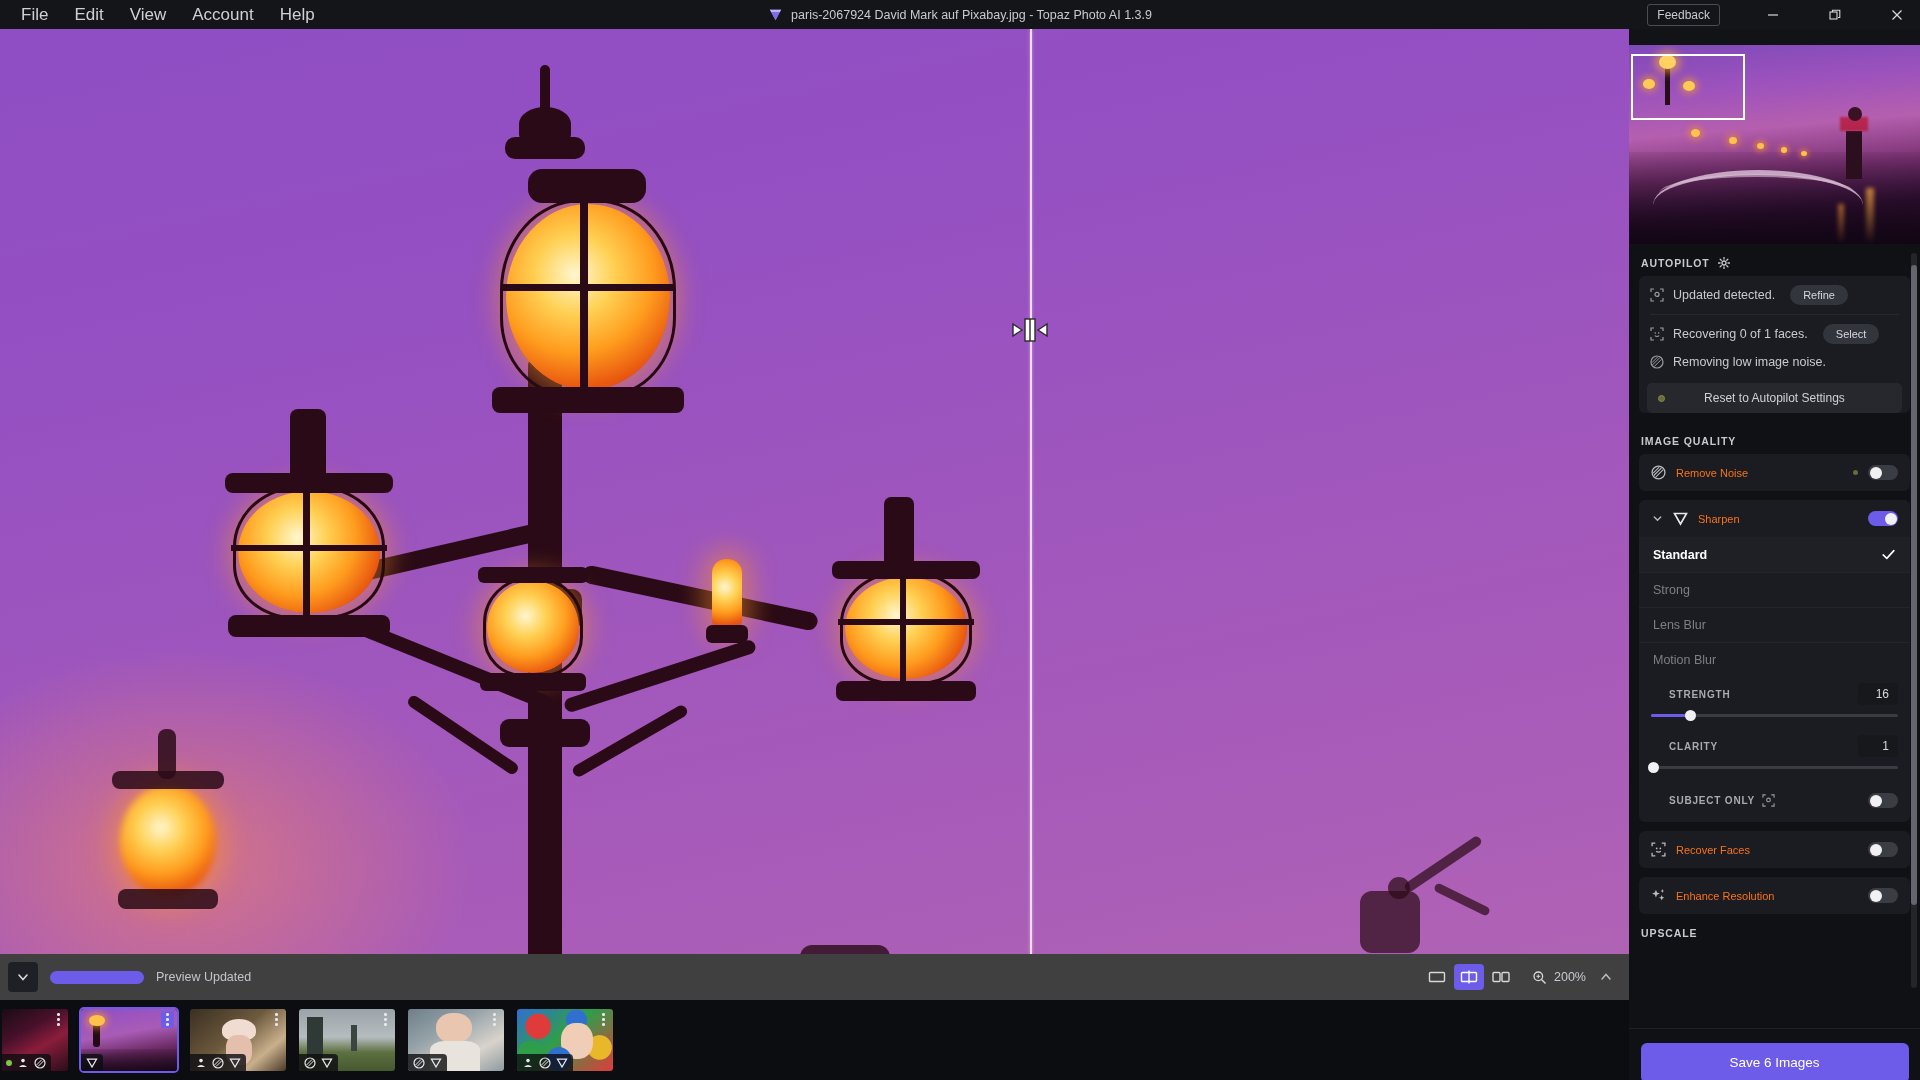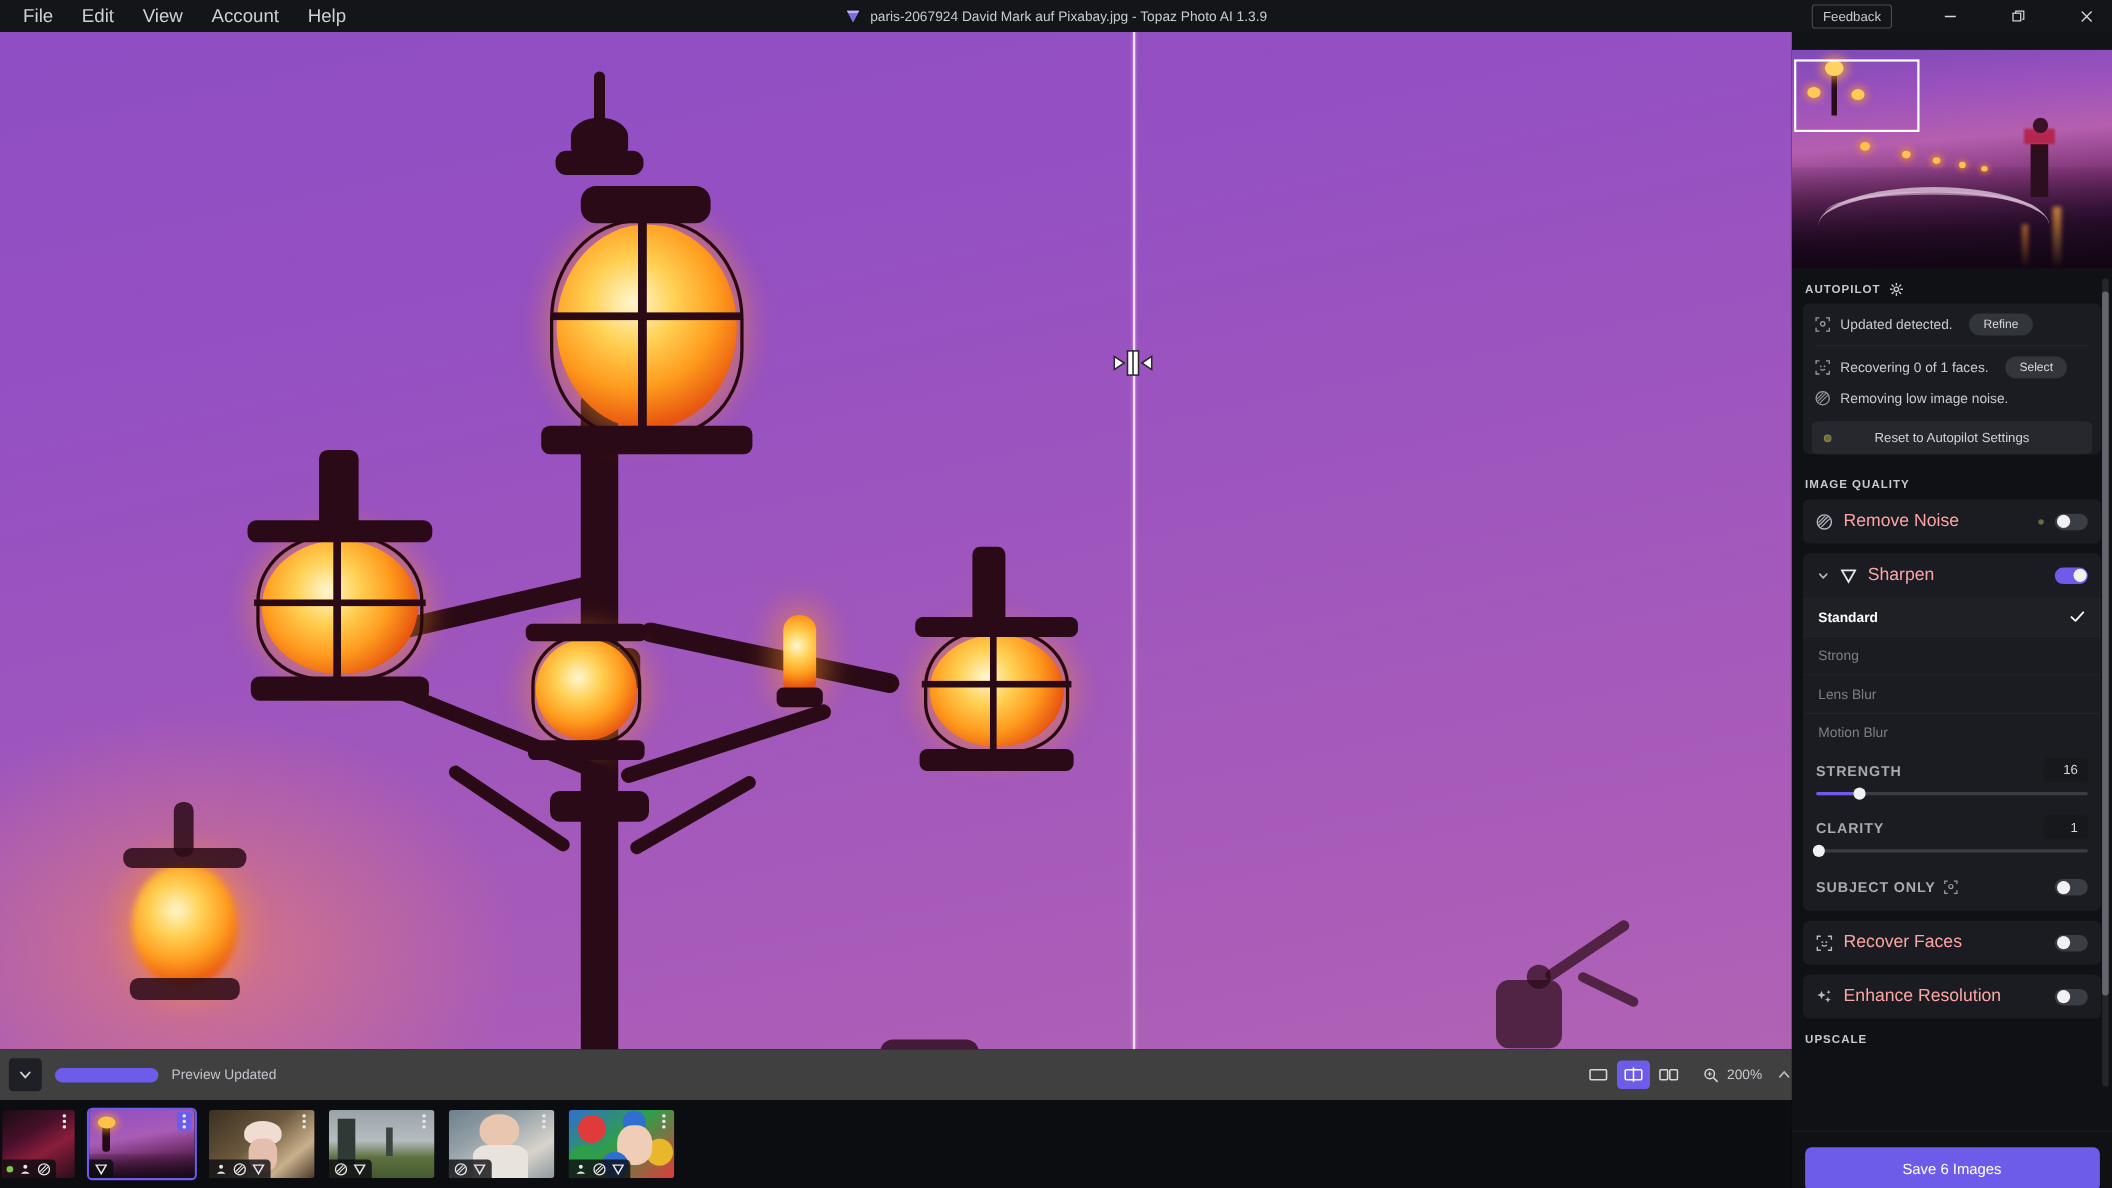--- a/index.html
+++ b/index.html
@@ -39,21 +39,21 @@
     box-shadow:0 0 26px 10px rgba(255,150,40,.45); }
   .lamp-frame { position:absolute; border:3.5px solid #28090f; border-radius:46% 46% 40% 40%; }
 
   
   #bottombar { position:absolute; left:0; top:954px; width:1629px; height:46px;
     background:#404040; display:flex; align-items:center; }
   #collapse-btn { width:30px; height:30px; margin-left:8px; background:#1e2026; border-radius:4px;
     display:flex; align-items:center; justify-content:center; cursor:pointer; }
   #progress-pill { width:94px; height:13px; border-radius:7px; background:#6c5ce9; margin-left:12px; }
   #preview-status { font-size:12.5px; color:#c3c4ca; margin-left:12px; }
-  #view-controls { position:absolute; right:0; display:flex; align-items:center; gap:2px; }
+  #view-controls { position:absolute; right:16px; display:flex; align-items:center; gap:2px; }
   .view-btn { width:30px; height:26px; border-radius:4px; display:flex; align-items:center;
     justify-content:center; cursor:pointer; }
   .view-btn.active { background:#6c5ce9; }
   #zoom-group { display:flex; align-items:center; gap:7px; margin-left:14px; cursor:pointer; }
   #zoom-value { font-size:12.5px; color:#c9cad0; min-width:38px; }
 
   
   #filmstrip { position:absolute; left:0; top:1000px; width:1629px; height:80px;
     background:#0c0d10; display:flex; align-items:center; padding-left:8px; gap:9px; }
   .thumb { position:relative; width:100px; height:66px; border-radius:5px; overflow:hidden;
@@ -83,36 +83,36 @@
   .card { background:#1a1c21; border-radius:6px; margin:0 10px; }
   .ap-row { display:flex; align-items:center; gap:9px; padding:9px 11px; font-size:12.5px; color:#c9cad0; }
   .ap-div { height:1px; background:#26282e; margin:0 11px; }
   .pill-btn { background:#33353c; border-radius:11px; font-size:11px; color:#d6d7dc;
     padding:4px 13px; margin-left:6px; cursor:pointer; }
   #reset-autopilot { display:flex; align-items:center; gap:8px; background:#26282e; border-radius:5px;
     margin:5px 8px 9px 8px; padding:8px 10px; font-size:12px; color:#d0d1d7; cursor:pointer;
     justify-content:center; position:relative; }
   .reset-dot { position:absolute; left:11px; width:7px; height:7px; border-radius:50%;
     background:#6a6a3c; border:1px solid #8a8a4c; }
-  .feature-row { display:flex; align-items:center; gap:10px; padding:11px 12px; font-size:16px; color:#fca5a5; }
+  .feature-row { display:flex; align-items:center; gap:10px; padding:11px 12px; font-size:11px; color:#f97316; }
   .feature-row .label { flex:1; }
   .toggle { width:30px; height:15px; border-radius:8px; background:#3b3d44; position:relative; cursor:pointer; flex:0 0 auto; }
   .toggle.on { background:#6c5ce9; }
   .toggle i { position:absolute; top:1.5px; left:1.5px; width:12px; height:12px; border-radius:50%;
     background:#f1f1f4; display:block; }
   .toggle.on i { left:16.5px; }
   .auto-dot { width:5px; height:5px; border-radius:50%; background:#6a6a3c; }
   .chev { width:12px; display:flex; align-items:center; justify-content:center; cursor:pointer; }
   .model-list { }
   .model-item { display:flex; align-items:center; justify-content:space-between; padding:10px 14px;
     font-size:12.5px; color:#7d7f88; cursor:pointer; border-top:1px solid #232529; }
   .model-item.selected { color:#ffffff; font-weight:bold; background:#1e2026; border-top:none; }
   .slider-block { padding:6px 12px 2px 12px; }
   .slider-head { display:flex; align-items:center; justify-content:space-between; }
-  .slider-label { font-size:13px; letter-spacing:.8px; font-weight:bold; color:#a9aab1; }
+  .slider-label { font-size:10px; letter-spacing:.8px; font-weight:bold; color:#a9aab1;margin-left:18px; }
   .slider-val { background:#16181c; border-radius:4px; font-size:12px; color:#d7d8dc;
     padding:4px 9px; min-width:40px; text-align:right; }
   .track { position:relative; height:3px; background:#3a3c43; border-radius:2px; margin:9px 0 10px 0; cursor:pointer; }
   .fill { position:absolute; left:0; top:0; height:3px; background:#6c5ce9; border-radius:2px; }
   .knob { position:absolute; top:-4px; width:11px; height:11px; border-radius:50%; background:#f1f1f4; margin-left:-5.5px; }
   #subject-only-row { display:flex; align-items:center; gap:7px; padding:12px 12px 14px 12px; }
   #scrollbar { position:absolute; right:3px; top:208px; width:6px; height:735px;
     background:#232529; border-radius:3px; cursor:pointer; }
   #scroll-thumb { position:absolute; left:0; top:12px; width:6px; height:640px;
     background:#63666e; border-radius:3px; }

